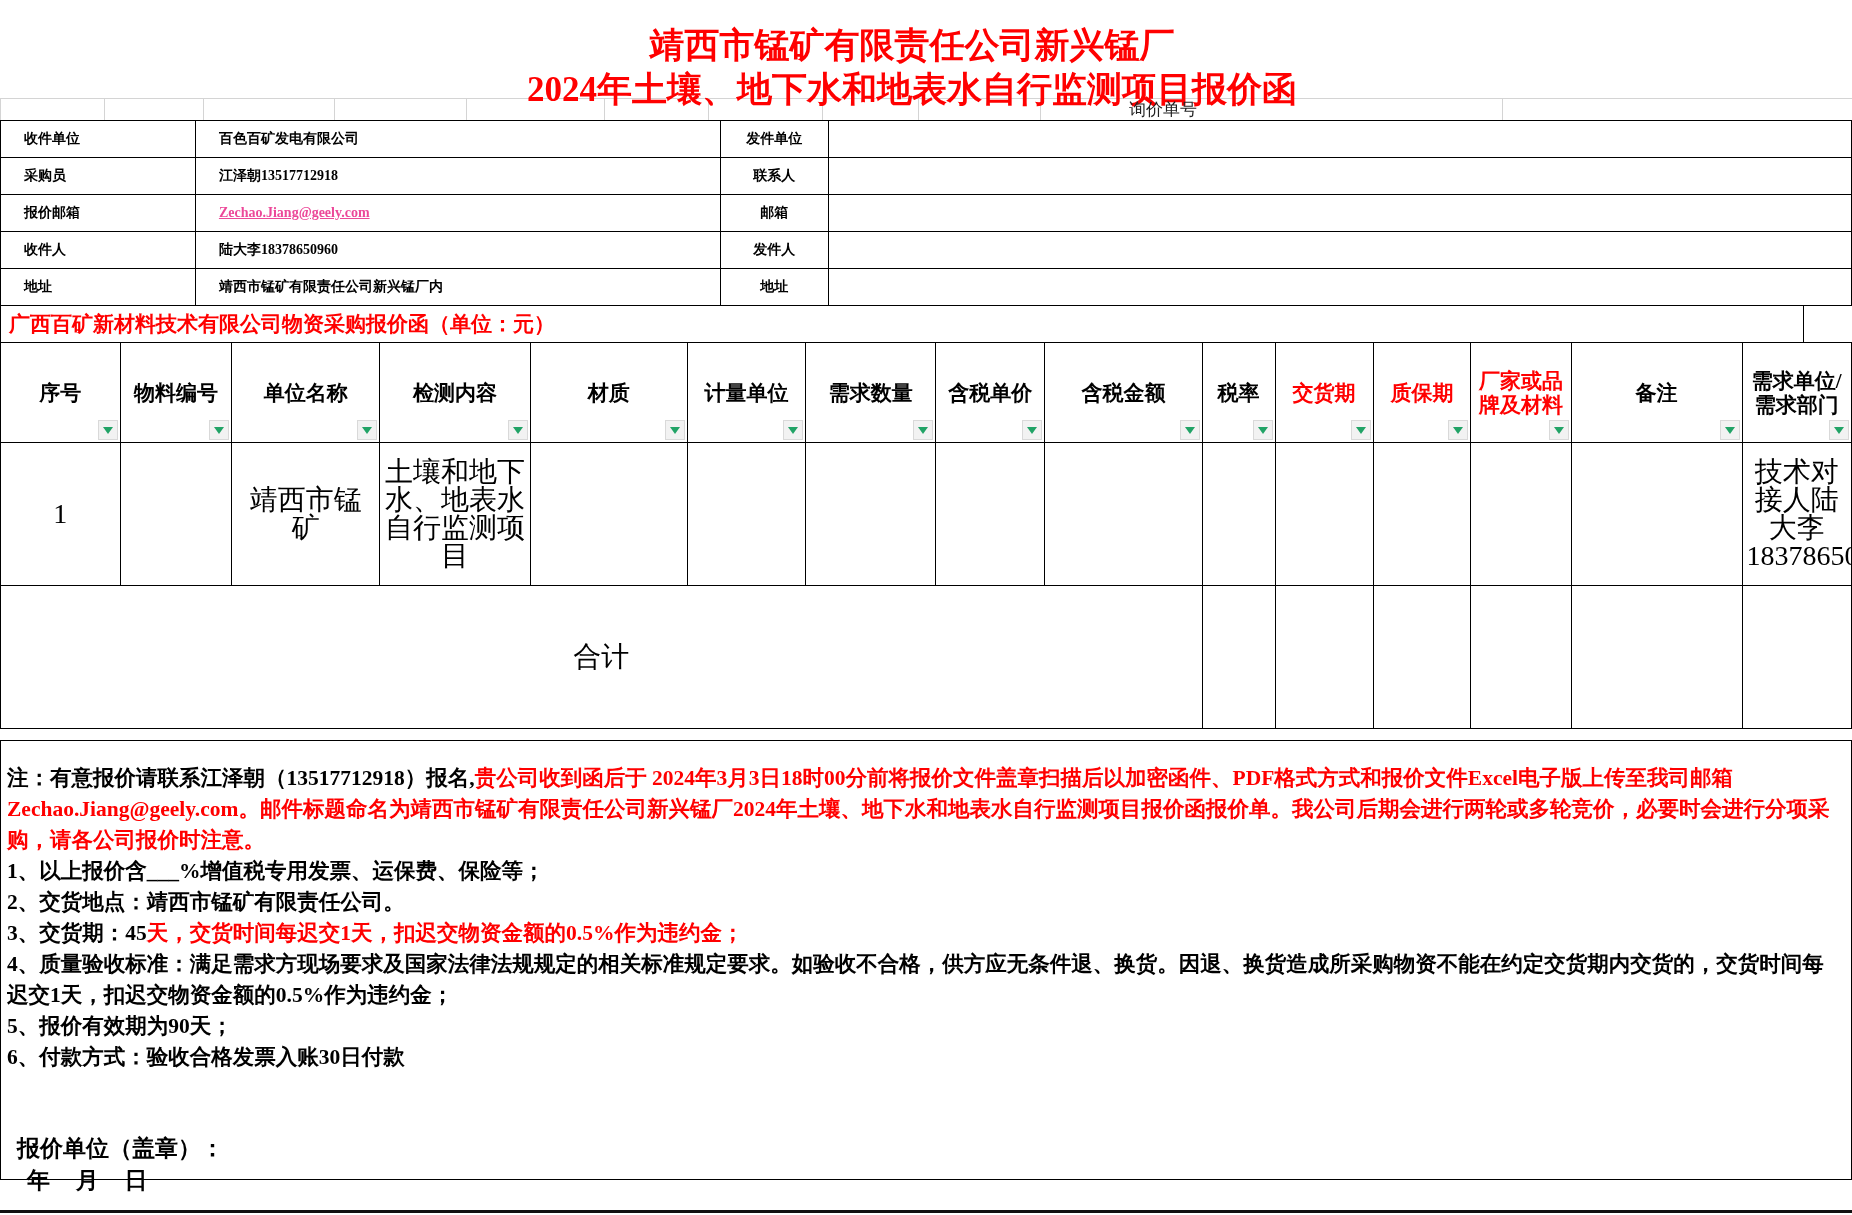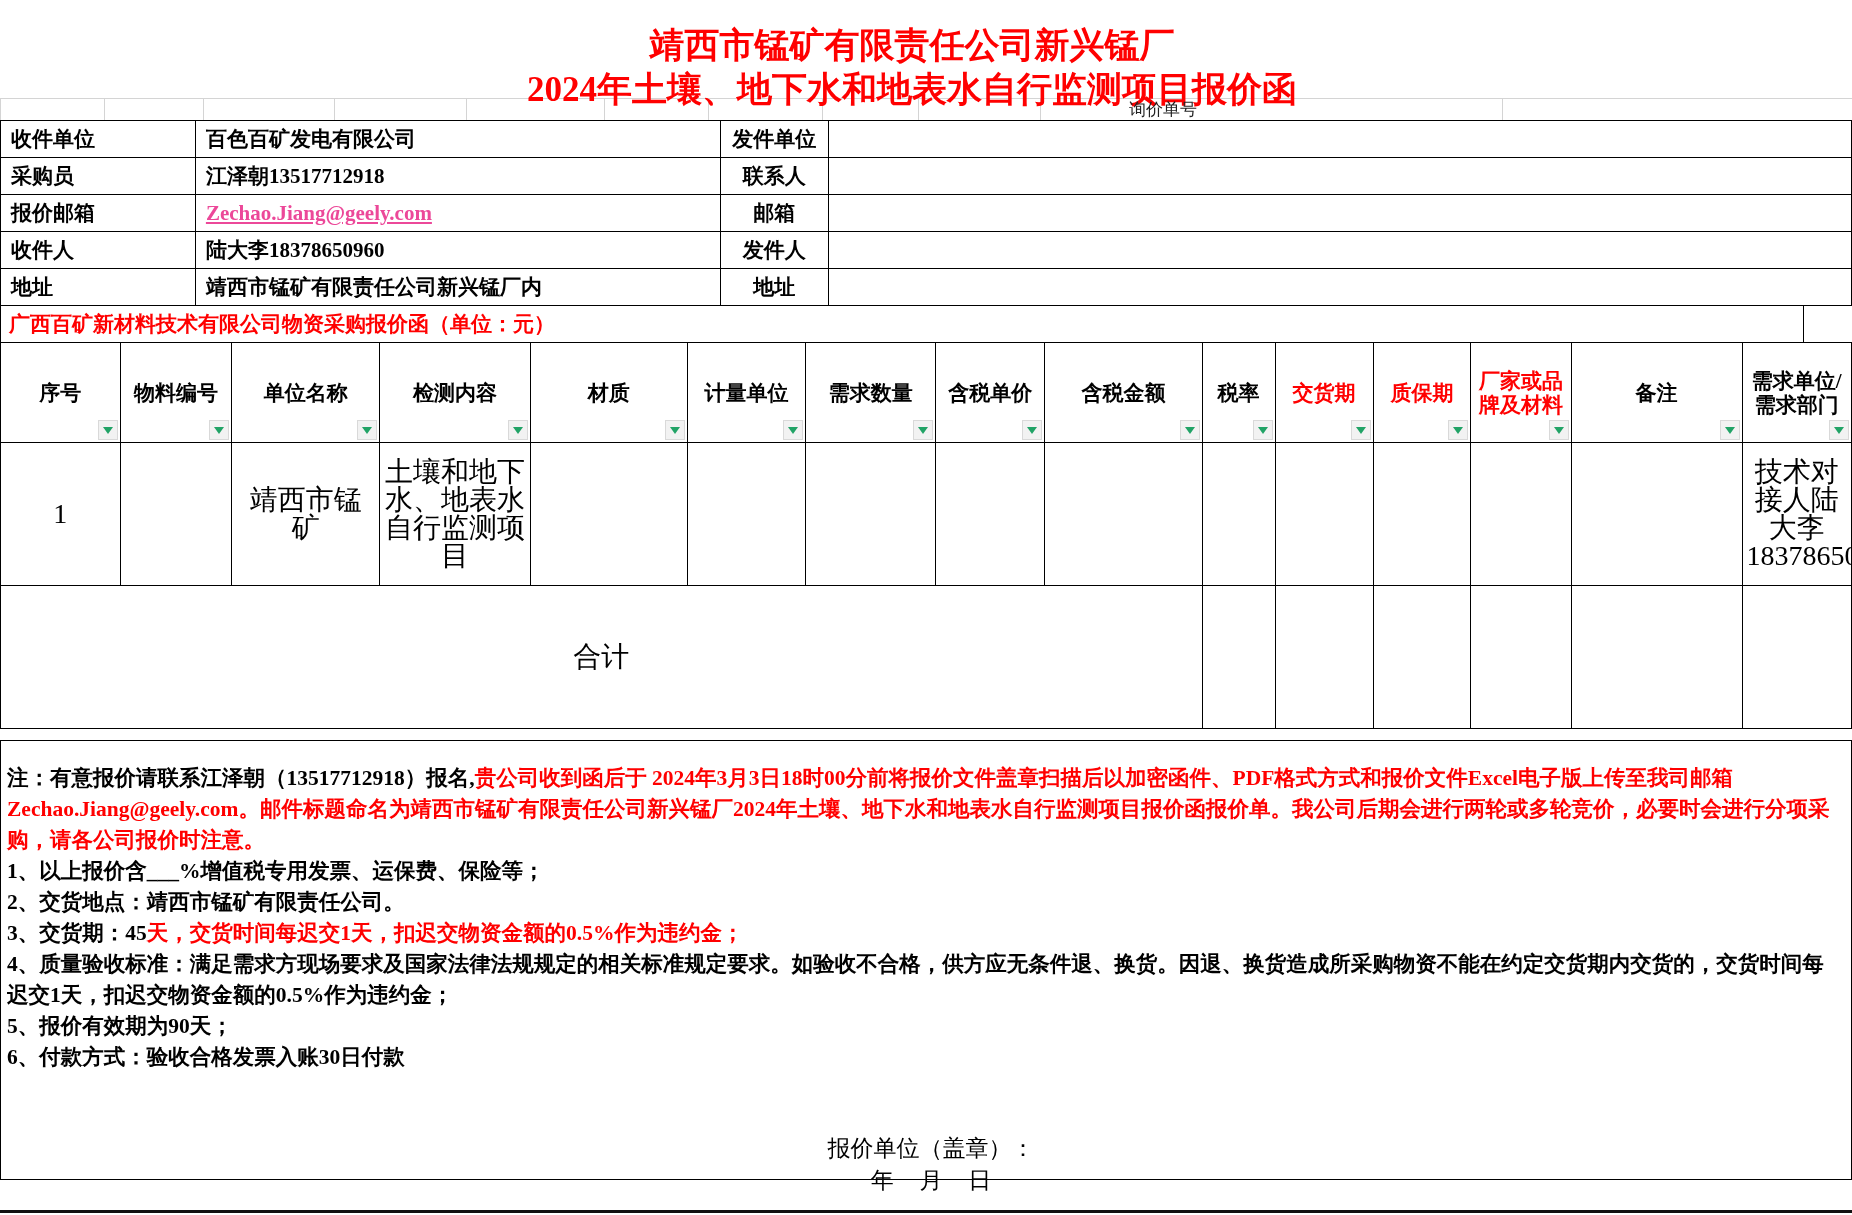--- a/index.html
+++ b/index.html
@@ -55,23 +55,23 @@
   .info-table {
     position: absolute;
     left: 0;
     top: 120px;
     border-collapse: collapse;
     table-layout: fixed;
   }
   .info-table td {
     border: 1.5px solid #000;
     height: 37px;
-    font-size: 21px;
-    font-weight: bold;
-    padding: 0 10px;
+    font-size: 14px;
+    font-weight: bold;
+    padding: 0 23px;
     vertical-align: middle;
     box-sizing: border-box;
     margin-left: 43px;
   }
   .info-label { width: 195px; }
   .info-value { width: 525px; font-weight: bold; }
   .info-label2 { width: 108px; text-align: center; }
   .info-value2 { width: 1024px; }
   .email-link {
     color: #ec4899;
@@ -185,22 +185,21 @@
   }
   .note-para {
     font-size: 21.5px;
     line-height: 31px;
     font-weight: bold;
   }
   .red { color: #ff0000; }
   .blk { color: #000000; }
   .sign-block {
     margin-top: 60px;
-    text-align: center;
-    font-weight: normal;
+    font-weight: bold;
   }
   .sign-line1 {
     font-size: 23px;
     line-height: 32px;
     padding-left: 10px;
   }
   .sign-line2 {
     font-size: 23px;
     line-height: 32px;
     letter-spacing: 10px;

